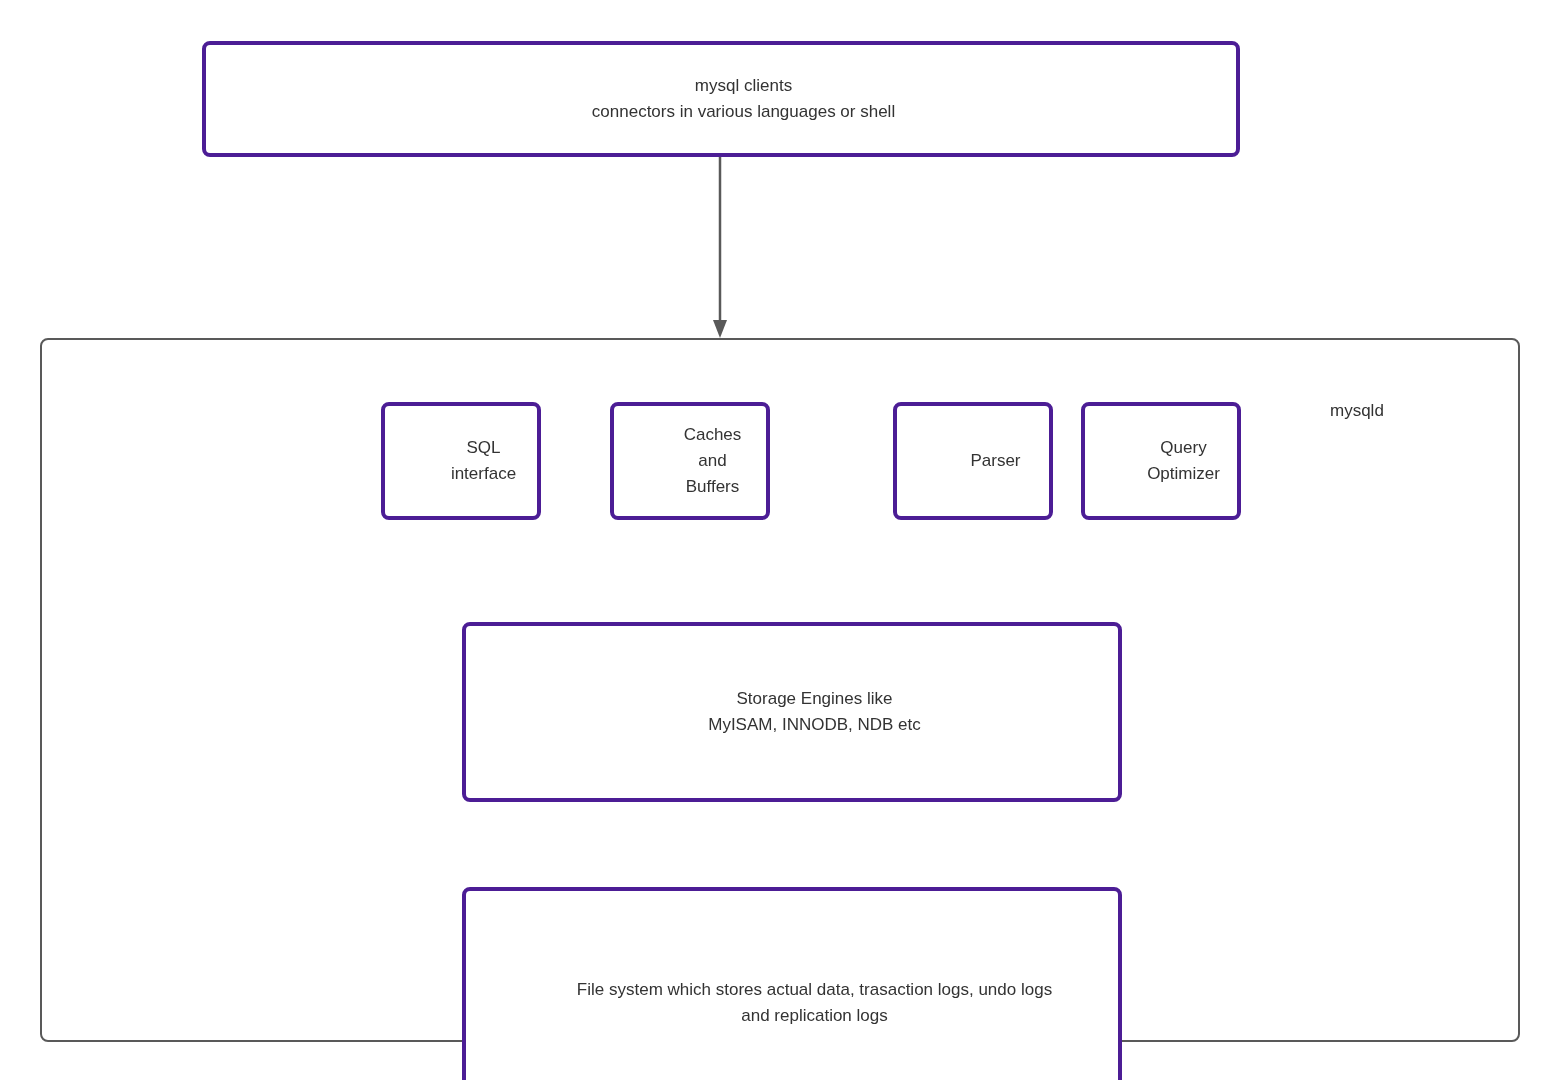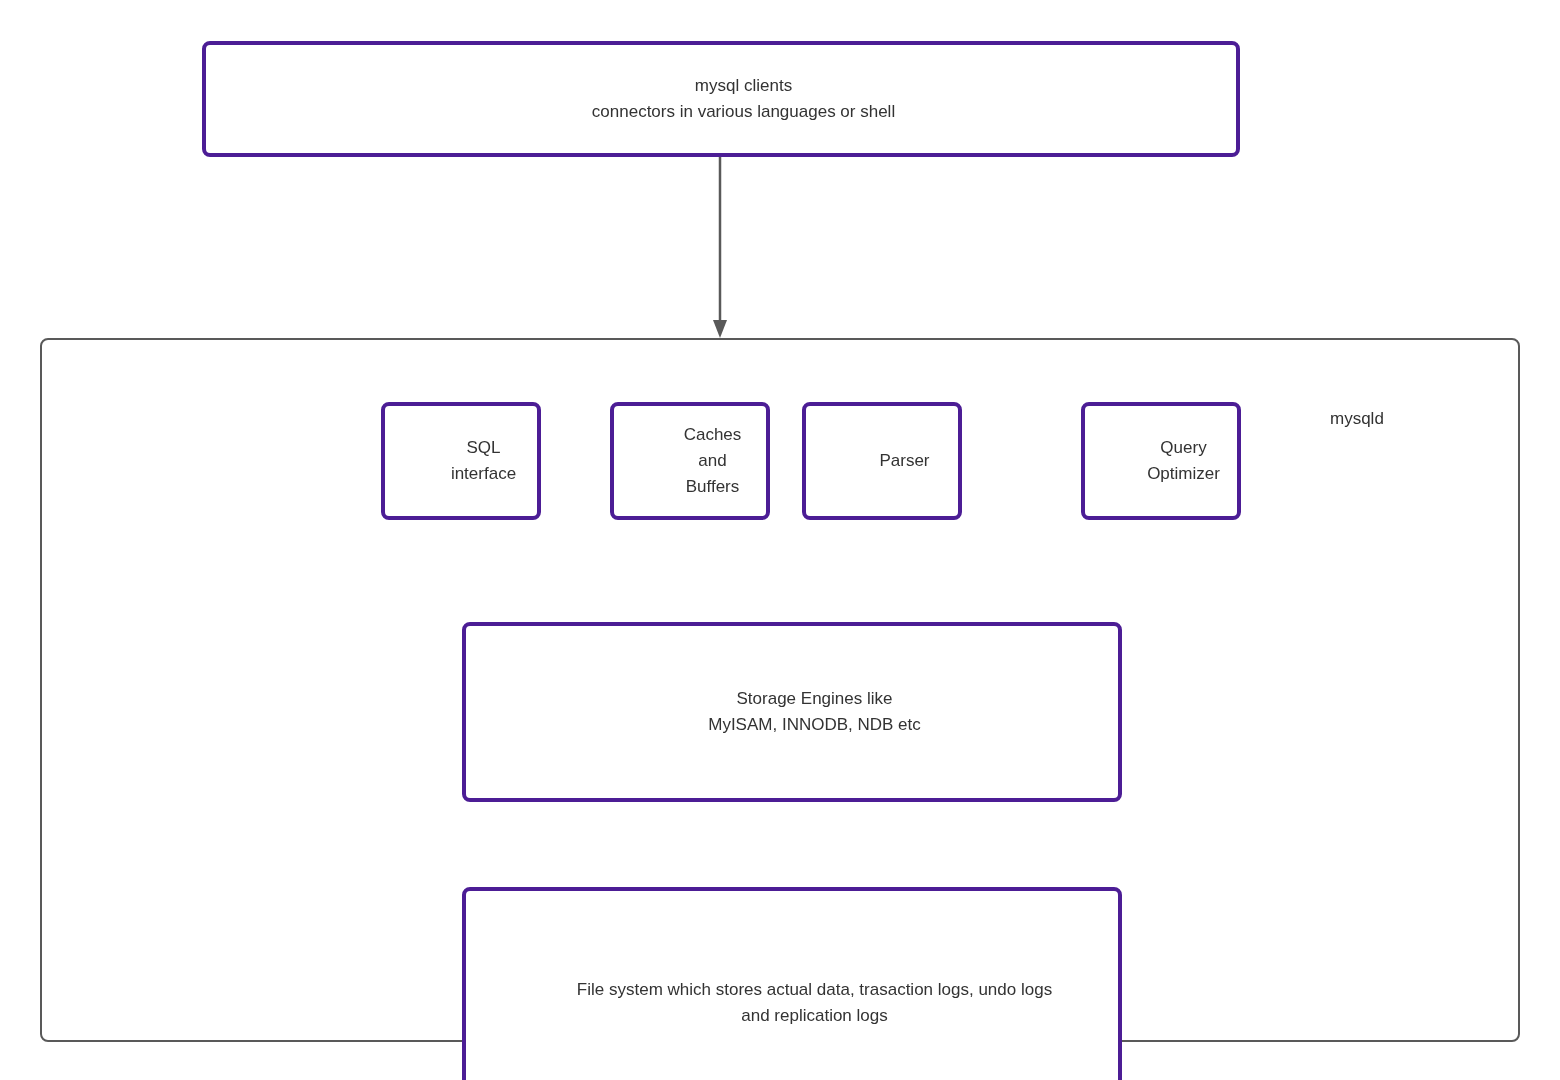--- a/index.html
+++ b/index.html
@@ -61,31 +61,30 @@
     border-radius: 8px;
     background: #ffffff;
   }
   .mysqld-label {
     position: absolute;
     left: 1288px;
     top: 58px;
     font-size: 17px;
     line-height: 26px;
     color: #333333;
-    margin-top: 8px;
   }
   .component {
     top: 62px;
     width: 160px;
     height: 118px;
   }
   .component-nosql   { left: 81px;   }
   .component-sql     { left: 339px; text-align: center;  }
   .component-caches  { left: 568px;  }
-  .component-parser  { left: 760px;  }
+  .component-parser  { left: 851px;  }
   .component-query   { left: 1039px; }
   .storage-box {
     left: 420px;
     top: 282px;
     width: 660px;
     height: 180px;
   }
   .filesystem-box {
     left: 420px;
     top: 502px;

